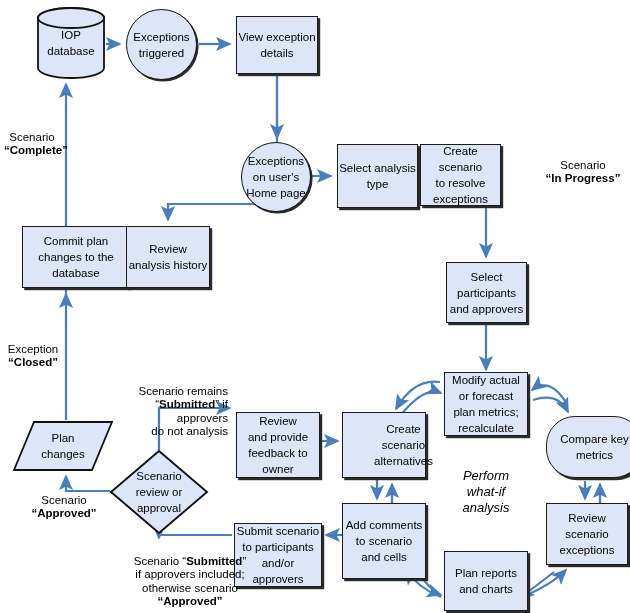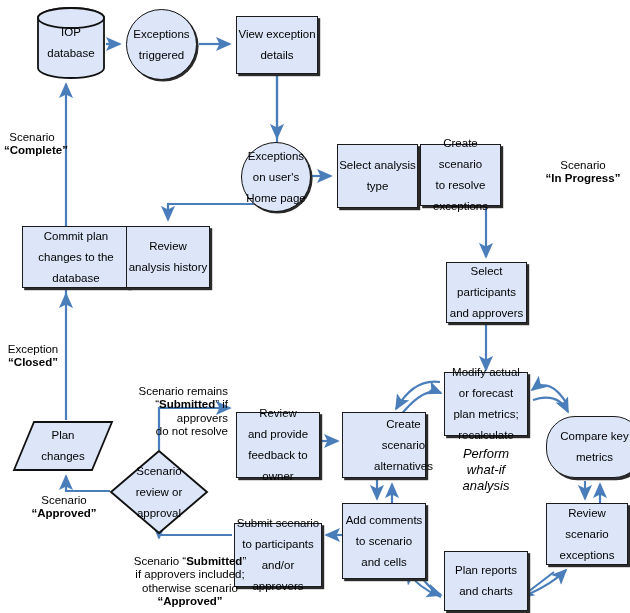--- a/index.html
+++ b/index.html
@@ -1,31 +1,31 @@
 <!DOCTYPE html>
 <html><head>
 <meta charset="utf-8">
 <style>
   html,body{margin:0;padding:0;background:#ffffff;}
   body{width:630px;height:613px;font-family:"Liberation Sans",sans-serif;}
   #canvas{position:relative;width:630px;height:613px;overflow:hidden;background:#fff;}
   svg.edges{position:absolute;left:0;top:0;width:630px;height:613px;pointer-events:none;}
-  .node{position:absolute;box-sizing:border-box;display:flex;align-items:center;justify-content:center;text-align:center;color:#000;font-size:11.5px;line-height:21px;}
+  .node{position:absolute;box-sizing:border-box;display:flex;align-items:center;justify-content:center;text-align:center;color:#000;font-size:11.5px;line-height:16px;}
   .proc{background:#dce6f8;border:1.6px solid #1b1b1b;box-shadow:2.2px 2.2px 0 0 #2b2b2b;}
   .circ{background:#dce6f8;border:1.8px solid #111;border-radius:50%;box-shadow:1.6px 1.6px 0 0 #2b2b2b;}
   .cyl{background:transparent;border:none;}
   .cyl .cyl-label{position:relative;z-index:3;}
   .diam{background:transparent;border:none;}
   .diam .diam-label{position:relative;z-index:3;}
   .para{background:transparent;border:none;}
   .para .para-label{position:relative;z-index:3;}
   .lbl{position:absolute;font-size:11.5px;line-height:13.4px;color:#000;text-align:center;}
   .lbl.right{text-align:right;}
   .lbl b{font-weight:bold;}
-  .center-note{position:absolute;font-style:italic;font-size:13px;line-height:16px;text-align:center;color:#000;}
+  .center-note{position:absolute;font-style:italic;font-size:13px;line-height:16px;text-align:center;color:#000;margin-top:22px;}
 </style>
 </head>
 <body>
 
 <div id="canvas">
 
   <svg class="edges" viewBox="0 0 630 613">
     <defs>
       <marker id="ah" markerWidth="9" markerHeight="9" refX="6.4" refY="3.2" orient="auto" markerUnits="strokeWidth">
         <path d="M0,0 L7.2,3.2 L0,6.4 L1.6,3.2 z" fill="#4a7ebb"></path>
@@ -197,21 +197,21 @@
   </div>
 
   <div class="lbl" style="left:24px;top:494px;width:80px;">
     <span>Scenario</span><br>
     <b>“Approved”</b>
   </div>
 
   <div class="lbl right" style="left:104px;top:385px;width:124px;">
     <span>Scenario remains</span><br>
     <span>“</span><b>Submitted</b><span>” if approvers</span><br>
-    <span>do not resolve</span>
+    <span>do not analysis</span>
   </div>
 
   <div class="lbl" style="left:110px;top:555px;width:160px;">
     <span>Scenario “</span><b>Submitted</b><span>”</span><br>
     <span>if approvers included;</span><br>
     <span>otherwise scenario</span><br>
     <b>“Approved”</b>
   </div>
 
   <div class="center-note" style="left:438px;top:446px;width:96px;">

